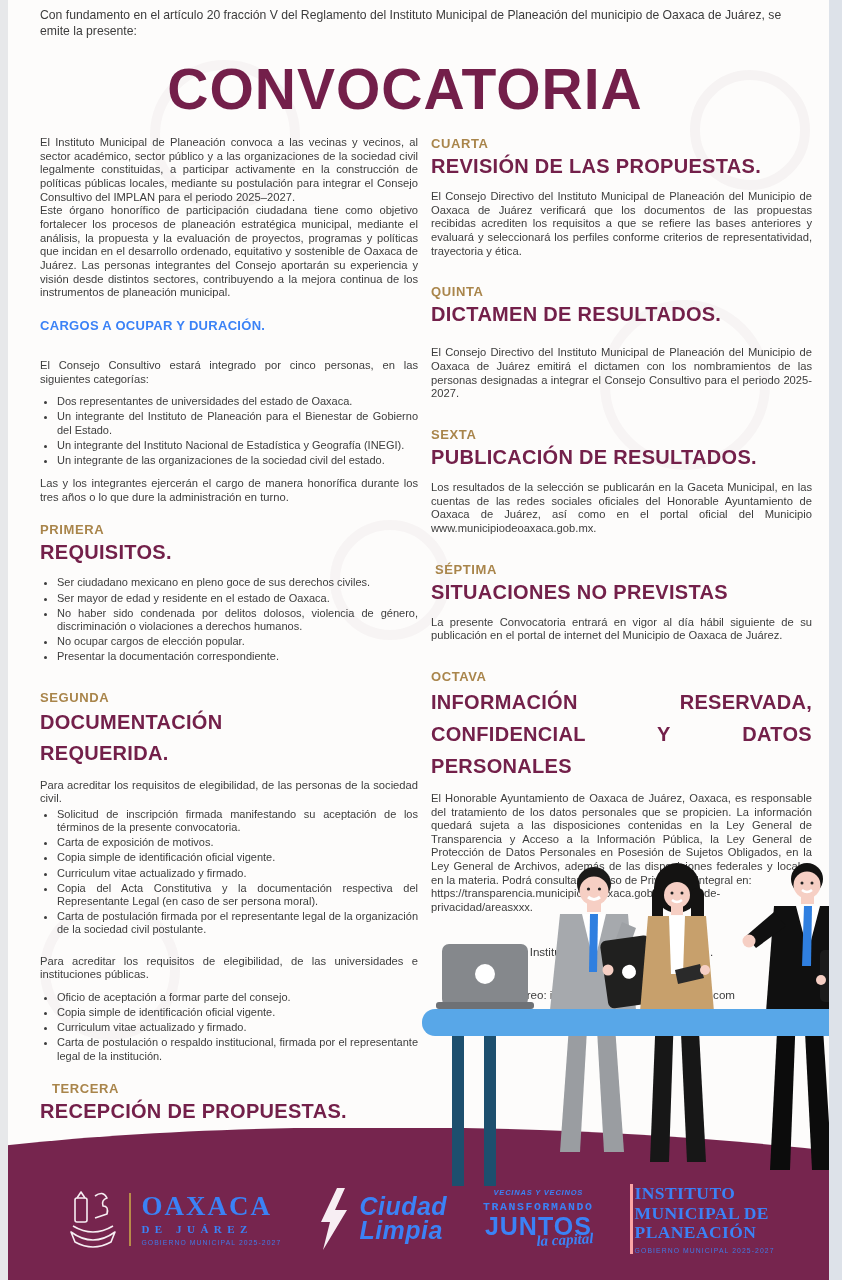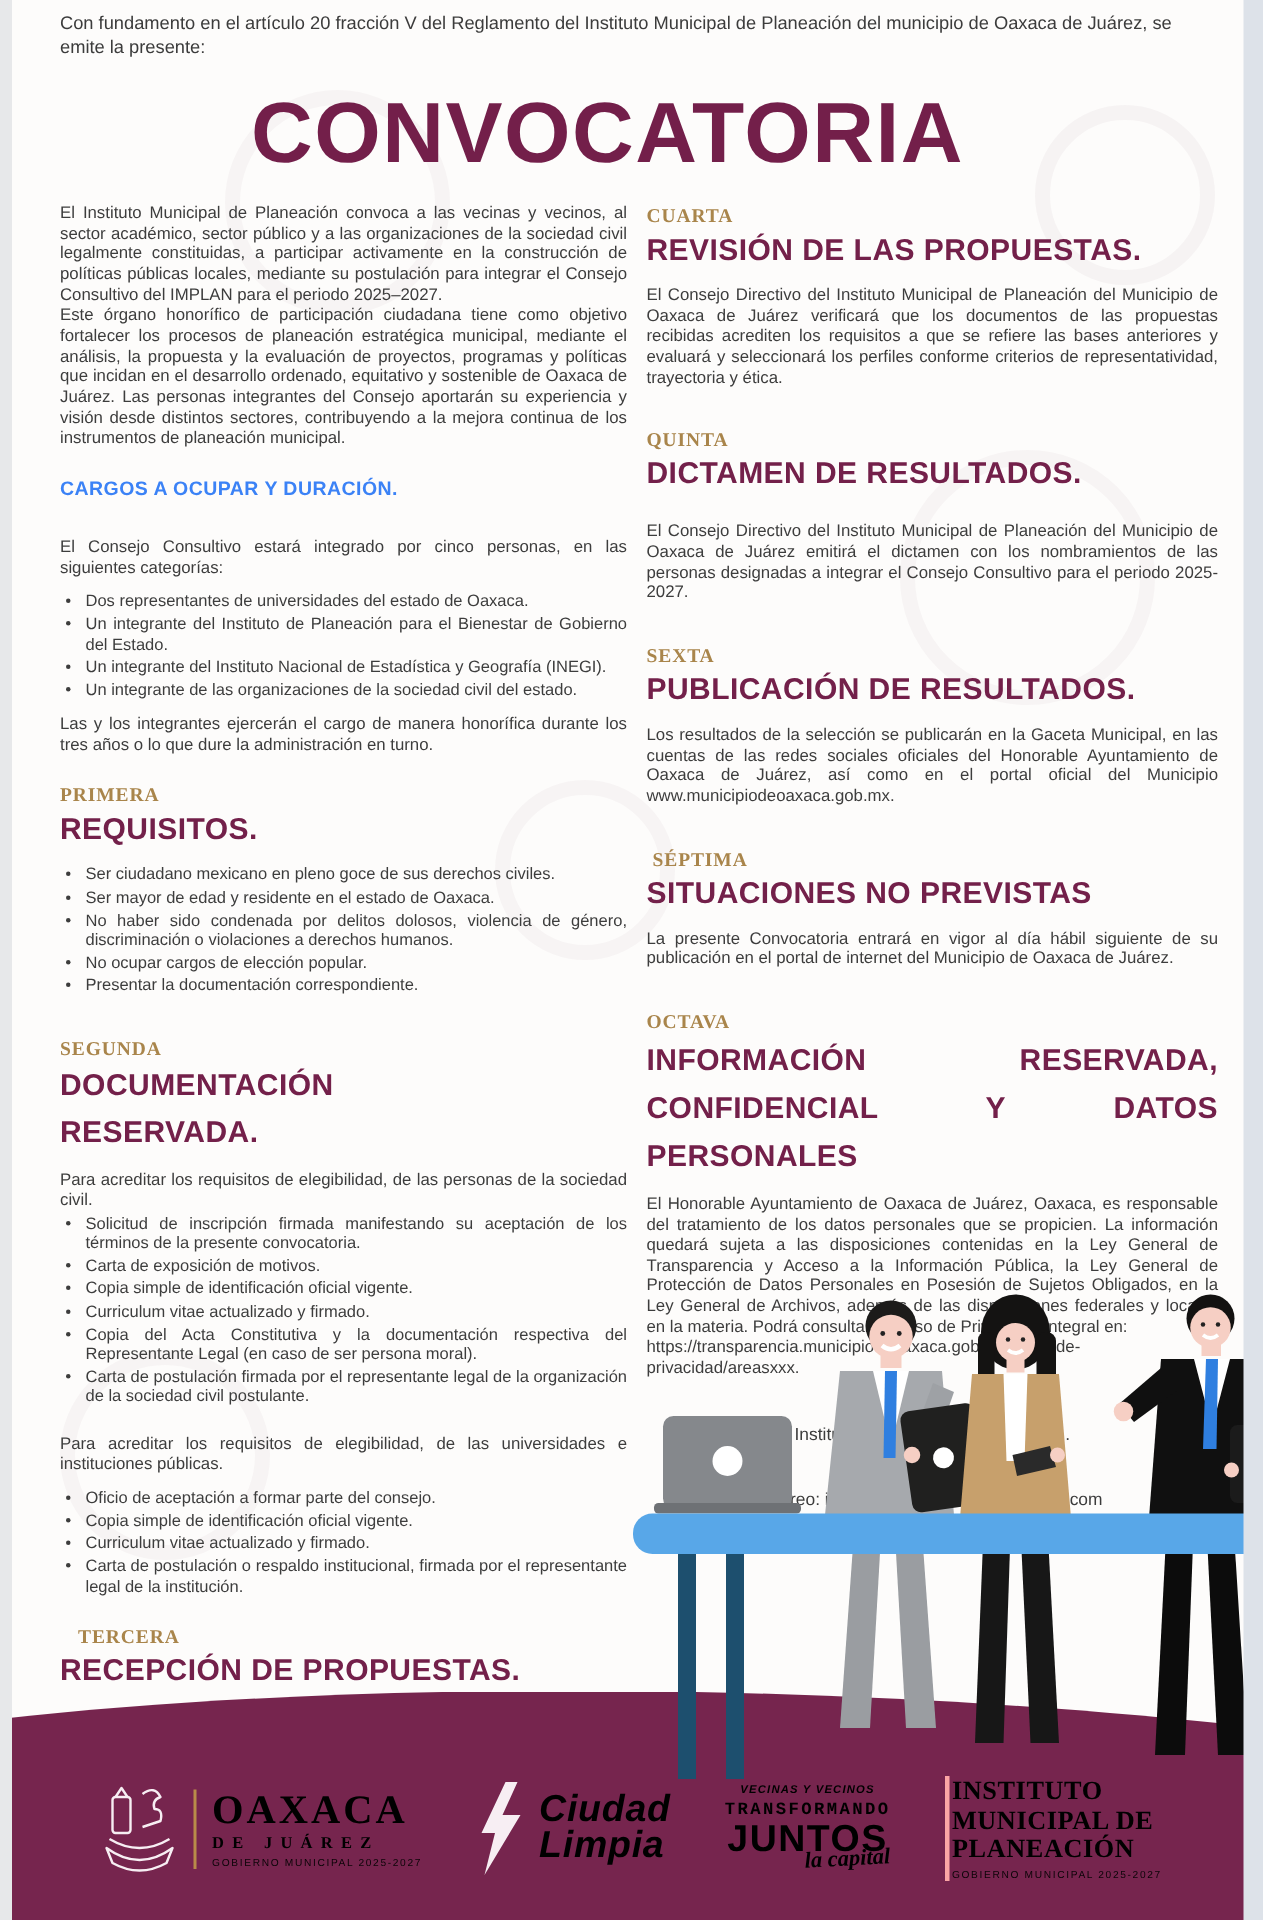--- a/index.html
+++ b/index.html
@@ -42,21 +42,21 @@
 
   .p {
     font-size:11.2px; line-height:1.22; text-align:justify; color:#3d3d3d;
   }
   .bullets {
     margin:9px 0 0 17px; font-size:11px; line-height:1.2; text-align:justify;
   }
   .bullets li { margin-bottom:2px; }
 
   .ordinal {
-    font-size:13px; font-weight:700; letter-spacing:0.6px; color:#a9854b;font-family:Liberation Serif, serif;
+    font-size:13px; font-weight:700; letter-spacing:0.6px; color:#a9854b;
   }
   .h1 {
     font-size:20px; font-weight:800; letter-spacing:0.3px; color:#73204a;
     line-height:1.35; margin-top:2px;
   }
   .h1.wrap-narrow { max-width:300px; line-height:1.55; }
   .h1.justify { text-align:justify; line-height:1.6; }
   .h2 {
     font-size:13px; font-weight:800; letter-spacing:0.3px; color:#3b82f6;
   }
@@ -76,21 +76,21 @@
   }
 
   
   .footer {
     position:absolute; left:0; bottom:0; width:842px; height:152px; z-index:4;
   }
   .footer svg.curve { position:absolute; left:0; top:0; width:842px; height:152px; }
   .footer-content {
     position:absolute; left:0; top:36px; width:842px; height:110px;
     display:flex; align-items:center; justify-content:center; gap:36px;
-    z-index:6; color:#000000;
+    z-index:6; color:#3b82f6;
   }
   .logo { display:flex; align-items:center; }
   .oaxaca-text { margin-left:10px; padding-left:10px; border-left:2px solid #b98b49; }
   .oaxaca-title { font-family:"Liberation Serif", serif; font-size:27px; font-weight:700; letter-spacing:2px; line-height:1; }
   .oaxaca-sub   { font-family:"Liberation Serif", serif; font-size:11px; font-weight:700; letter-spacing:5.5px; margin-top:3px; }
   .tagline      { font-size:6.8px; letter-spacing:1.1px; margin-top:4px; opacity:.9; }
 
   .cl-text { margin-left:8px; font-style:italic; font-weight:800; font-size:25px; line-height:0.95; letter-spacing:0.5px; }
 
   .juntos { text-align:center; line-height:1; }
@@ -134,21 +134,21 @@
     <div class="h1">REQUISITOS.</div>
     <ul class="bullets mt-sm">
       <li>Ser ciudadano mexicano en pleno goce de sus derechos civiles.</li>
       <li>Ser mayor de edad y residente en el estado de Oaxaca.</li>
       <li>No haber sido condenada por delitos dolosos, violencia de género, discriminación o violaciones a derechos humanos.</li>
       <li>No ocupar cargos de elección popular.</li>
       <li>Presentar la documentación correspondiente.</li>
     </ul>
 
     <div class="ordinal mt-lg">SEGUNDA</div>
-    <div class="h1 wrap-narrow">DOCUMENTACIÓN RESERVADA.</div>
+    <div class="h1 wrap-narrow">DOCUMENTACIÓN REQUERIDA.</div>
     <p class="p mt-sm">Para acreditar los requisitos de elegibilidad, de las personas de la sociedad civil.</p>
     <ul class="bullets" style="margin-top:2px;">
       <li>Solicitud de inscripción firmada manifestando su aceptación de los términos de la presente convocatoria.</li>
       <li>Carta de exposición de motivos.</li>
       <li>Copia simple de identificación oficial vigente.</li>
       <li>Curriculum vitae actualizado y firmado.</li>
       <li>Copia del Acta Constitutiva y la documentación respectiva del Representante Legal (en caso de ser persona moral).</li>
       <li>Carta de postulación firmada por el representante legal de la organización de la sociedad civil postulante.</li>
     </ul>
     <p class="p mt-md">Para acreditar los requisitos de elegibilidad, de las universidades e instituciones públicas.</p>

